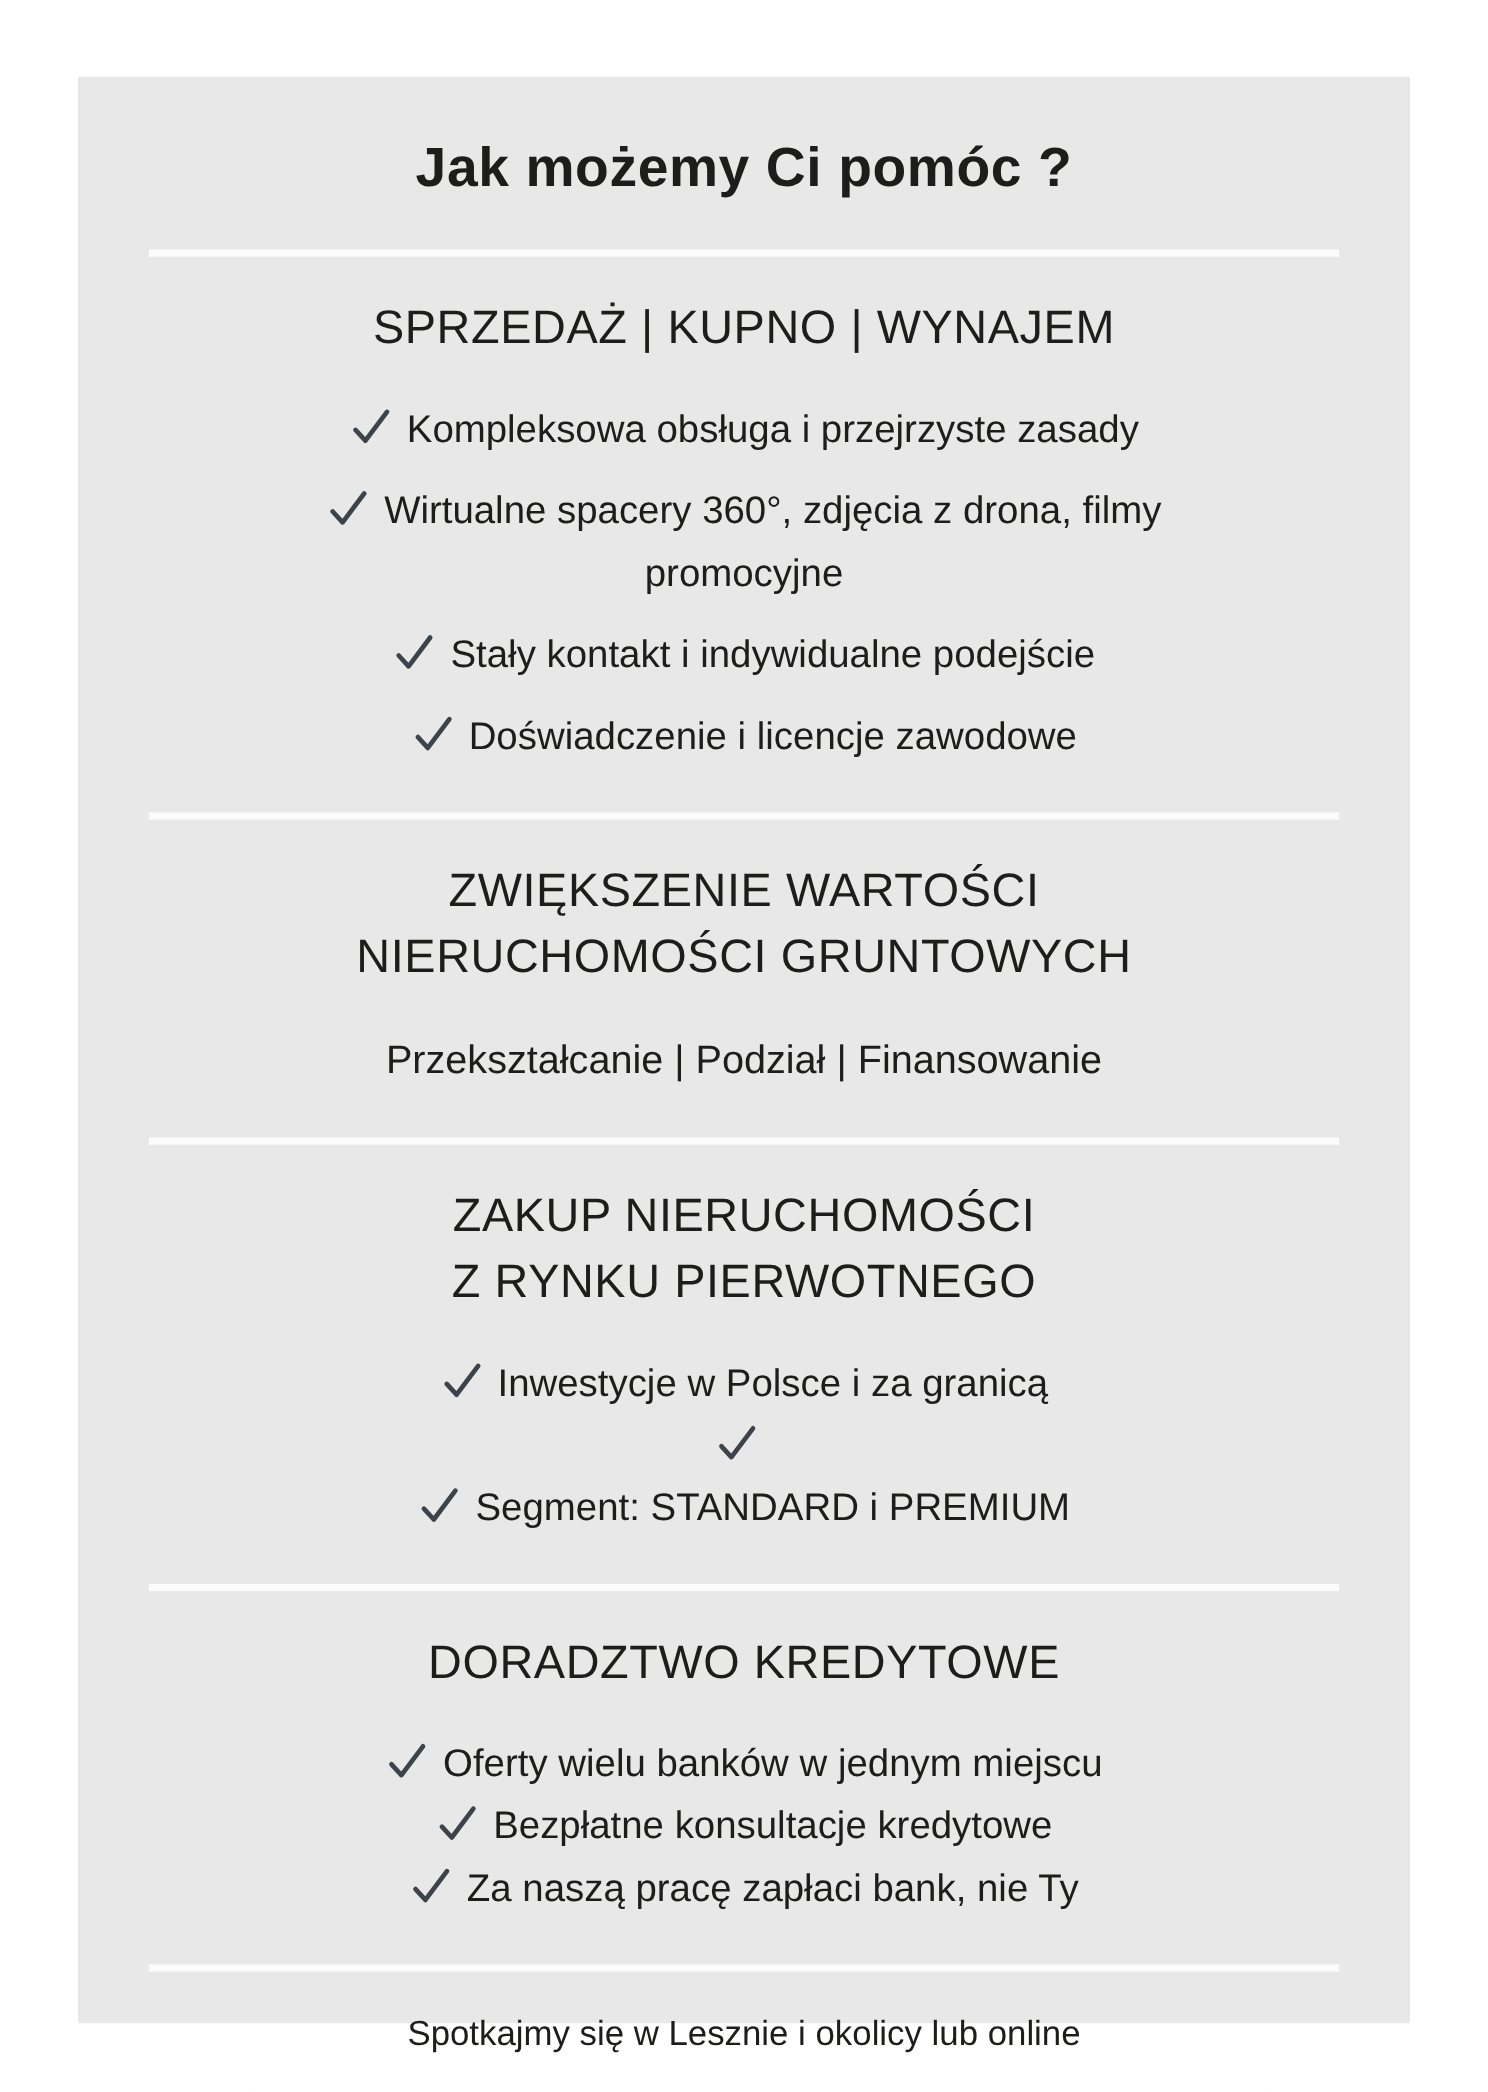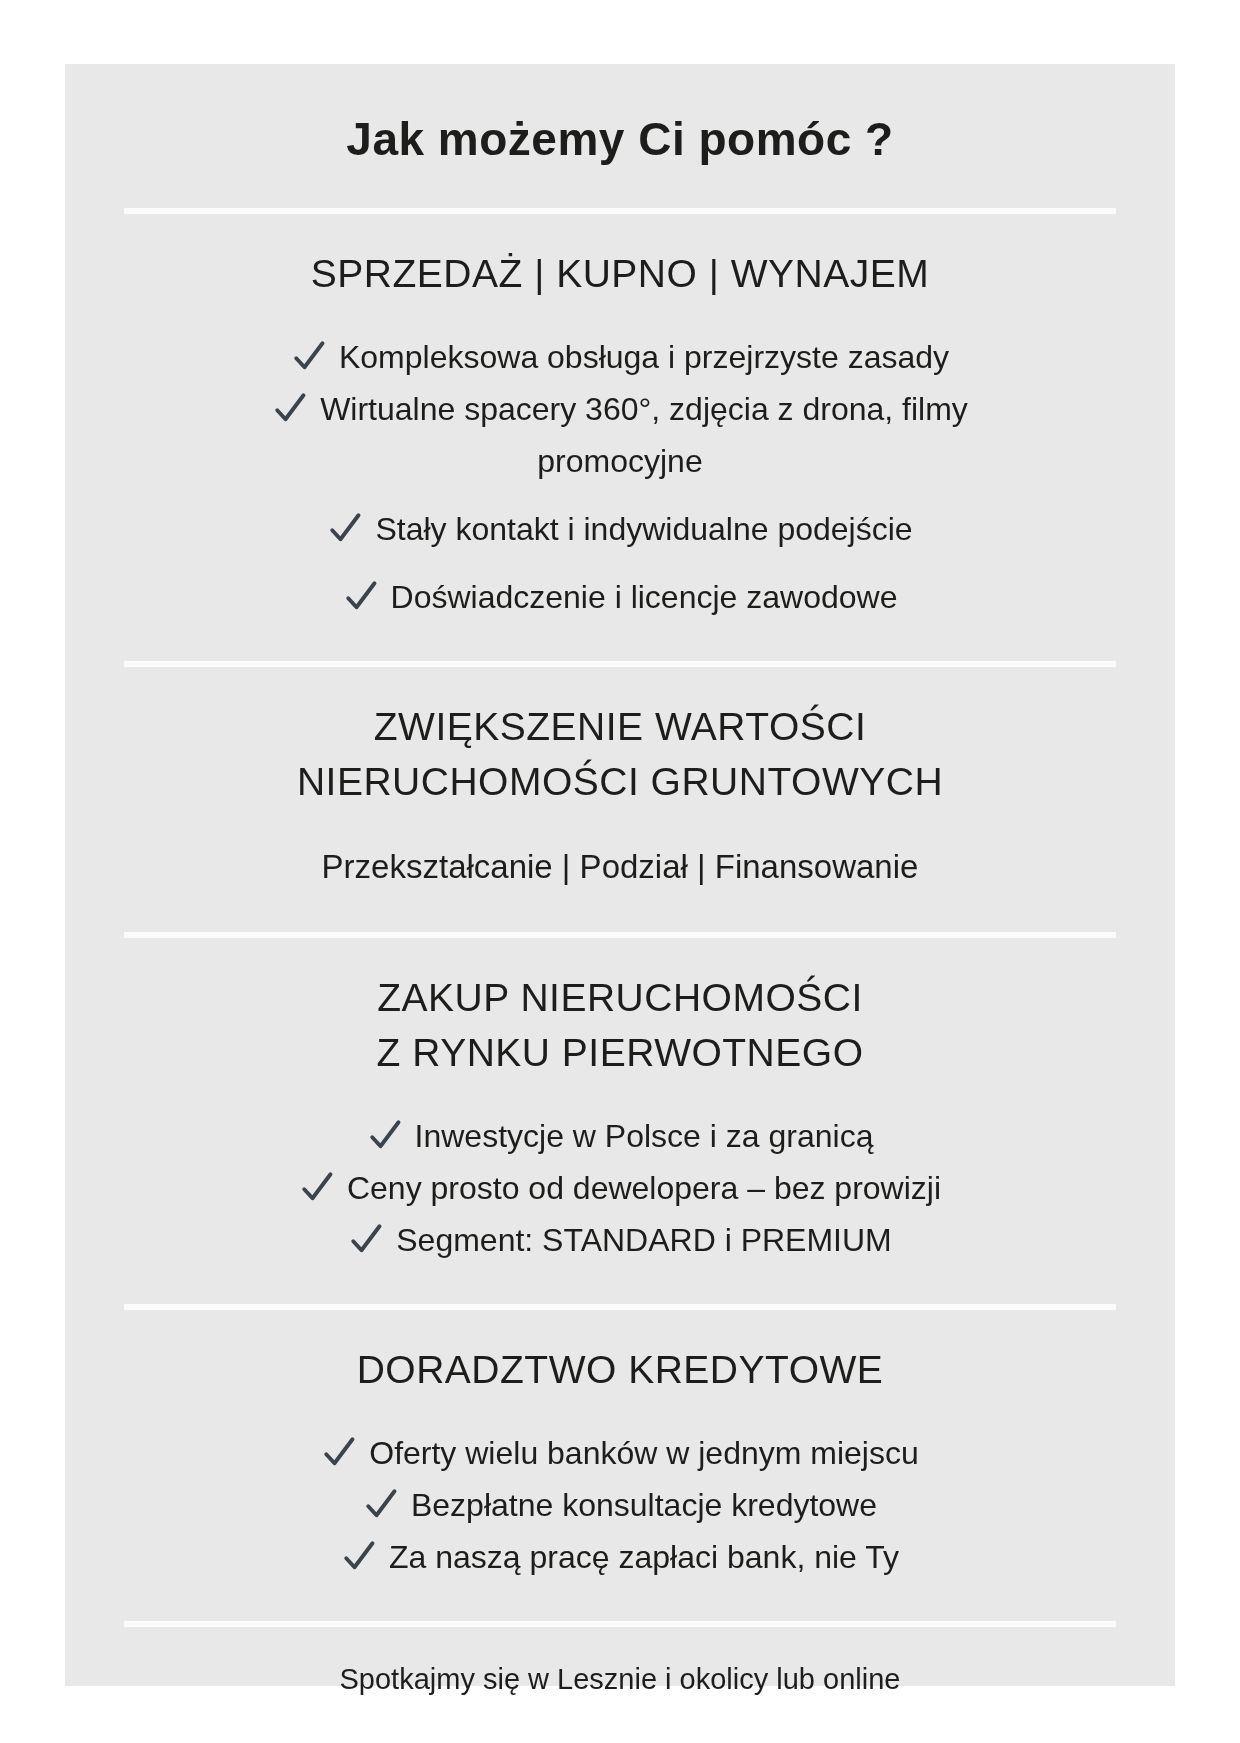--- a/index.html
+++ b/index.html
@@ -84,21 +84,21 @@
 
     <div class="title">Jak możemy Ci pomóc ?</div>
 
     <div class="divider"></div>
 
     <div>
       <div class="section-heading">
         <span class="line">SPRZEDAŻ | KUPNO | WYNAJEM</span>
       </div>
       <div class="items">
-        <p class="item" style="margin:0;">
+        <p class="item" style="margin:16px;">
           <span class="check-icon"><svg viewBox="0 0 24 24" fill="none" stroke="#3c434a" stroke-width="2.6" stroke-linecap="round" stroke-linejoin="round">
                 <path d="M3.5 13.5 L9 19.5 L21 3.5"></path>
               </svg></span><span>Kompleksowa obsługa i przejrzyste zasady</span>
         </p>
         <p class="item" style="margin:0;">
           <span class="check-icon"><svg viewBox="0 0 24 24" fill="none" stroke="#3c434a" stroke-width="2.6" stroke-linecap="round" stroke-linejoin="round">
                 <path d="M3.5 13.5 L9 19.5 L21 3.5"></path>
               </svg></span><span>Wirtualne spacery 360°, zdjęcia z drona, filmy promocyjne</span>
         </p>
         <p class="item" style="margin:16px;">
@@ -133,21 +133,21 @@
       </div>
       <div class="items">
         <p class="item" style="margin:0;">
           <span class="check-icon"><svg viewBox="0 0 24 24" fill="none" stroke="#3c434a" stroke-width="2.6" stroke-linecap="round" stroke-linejoin="round">
                 <path d="M3.5 13.5 L9 19.5 L21 3.5"></path>
               </svg></span><span>Inwestycje w Polsce i za granicą</span>
         </p>
         <p class="item" style="margin:0;">
           <span class="check-icon"><svg viewBox="0 0 24 24" fill="none" stroke="#3c434a" stroke-width="2.6" stroke-linecap="round" stroke-linejoin="round">
                 <path d="M3.5 13.5 L9 19.5 L21 3.5"></path>
-              </svg></span><span>Ceny prosto od dewelopera – bez prowizji</span>
+              </svg></span>
         </p>
         <p class="item" style="margin:0;">
           <span class="check-icon"><svg viewBox="0 0 24 24" fill="none" stroke="#3c434a" stroke-width="2.6" stroke-linecap="round" stroke-linejoin="round">
                 <path d="M3.5 13.5 L9 19.5 L21 3.5"></path>
               </svg></span><span>Segment: STANDARD i PREMIUM</span>
         </p>
       </div>
     </div>
 
     <div class="divider"></div>

